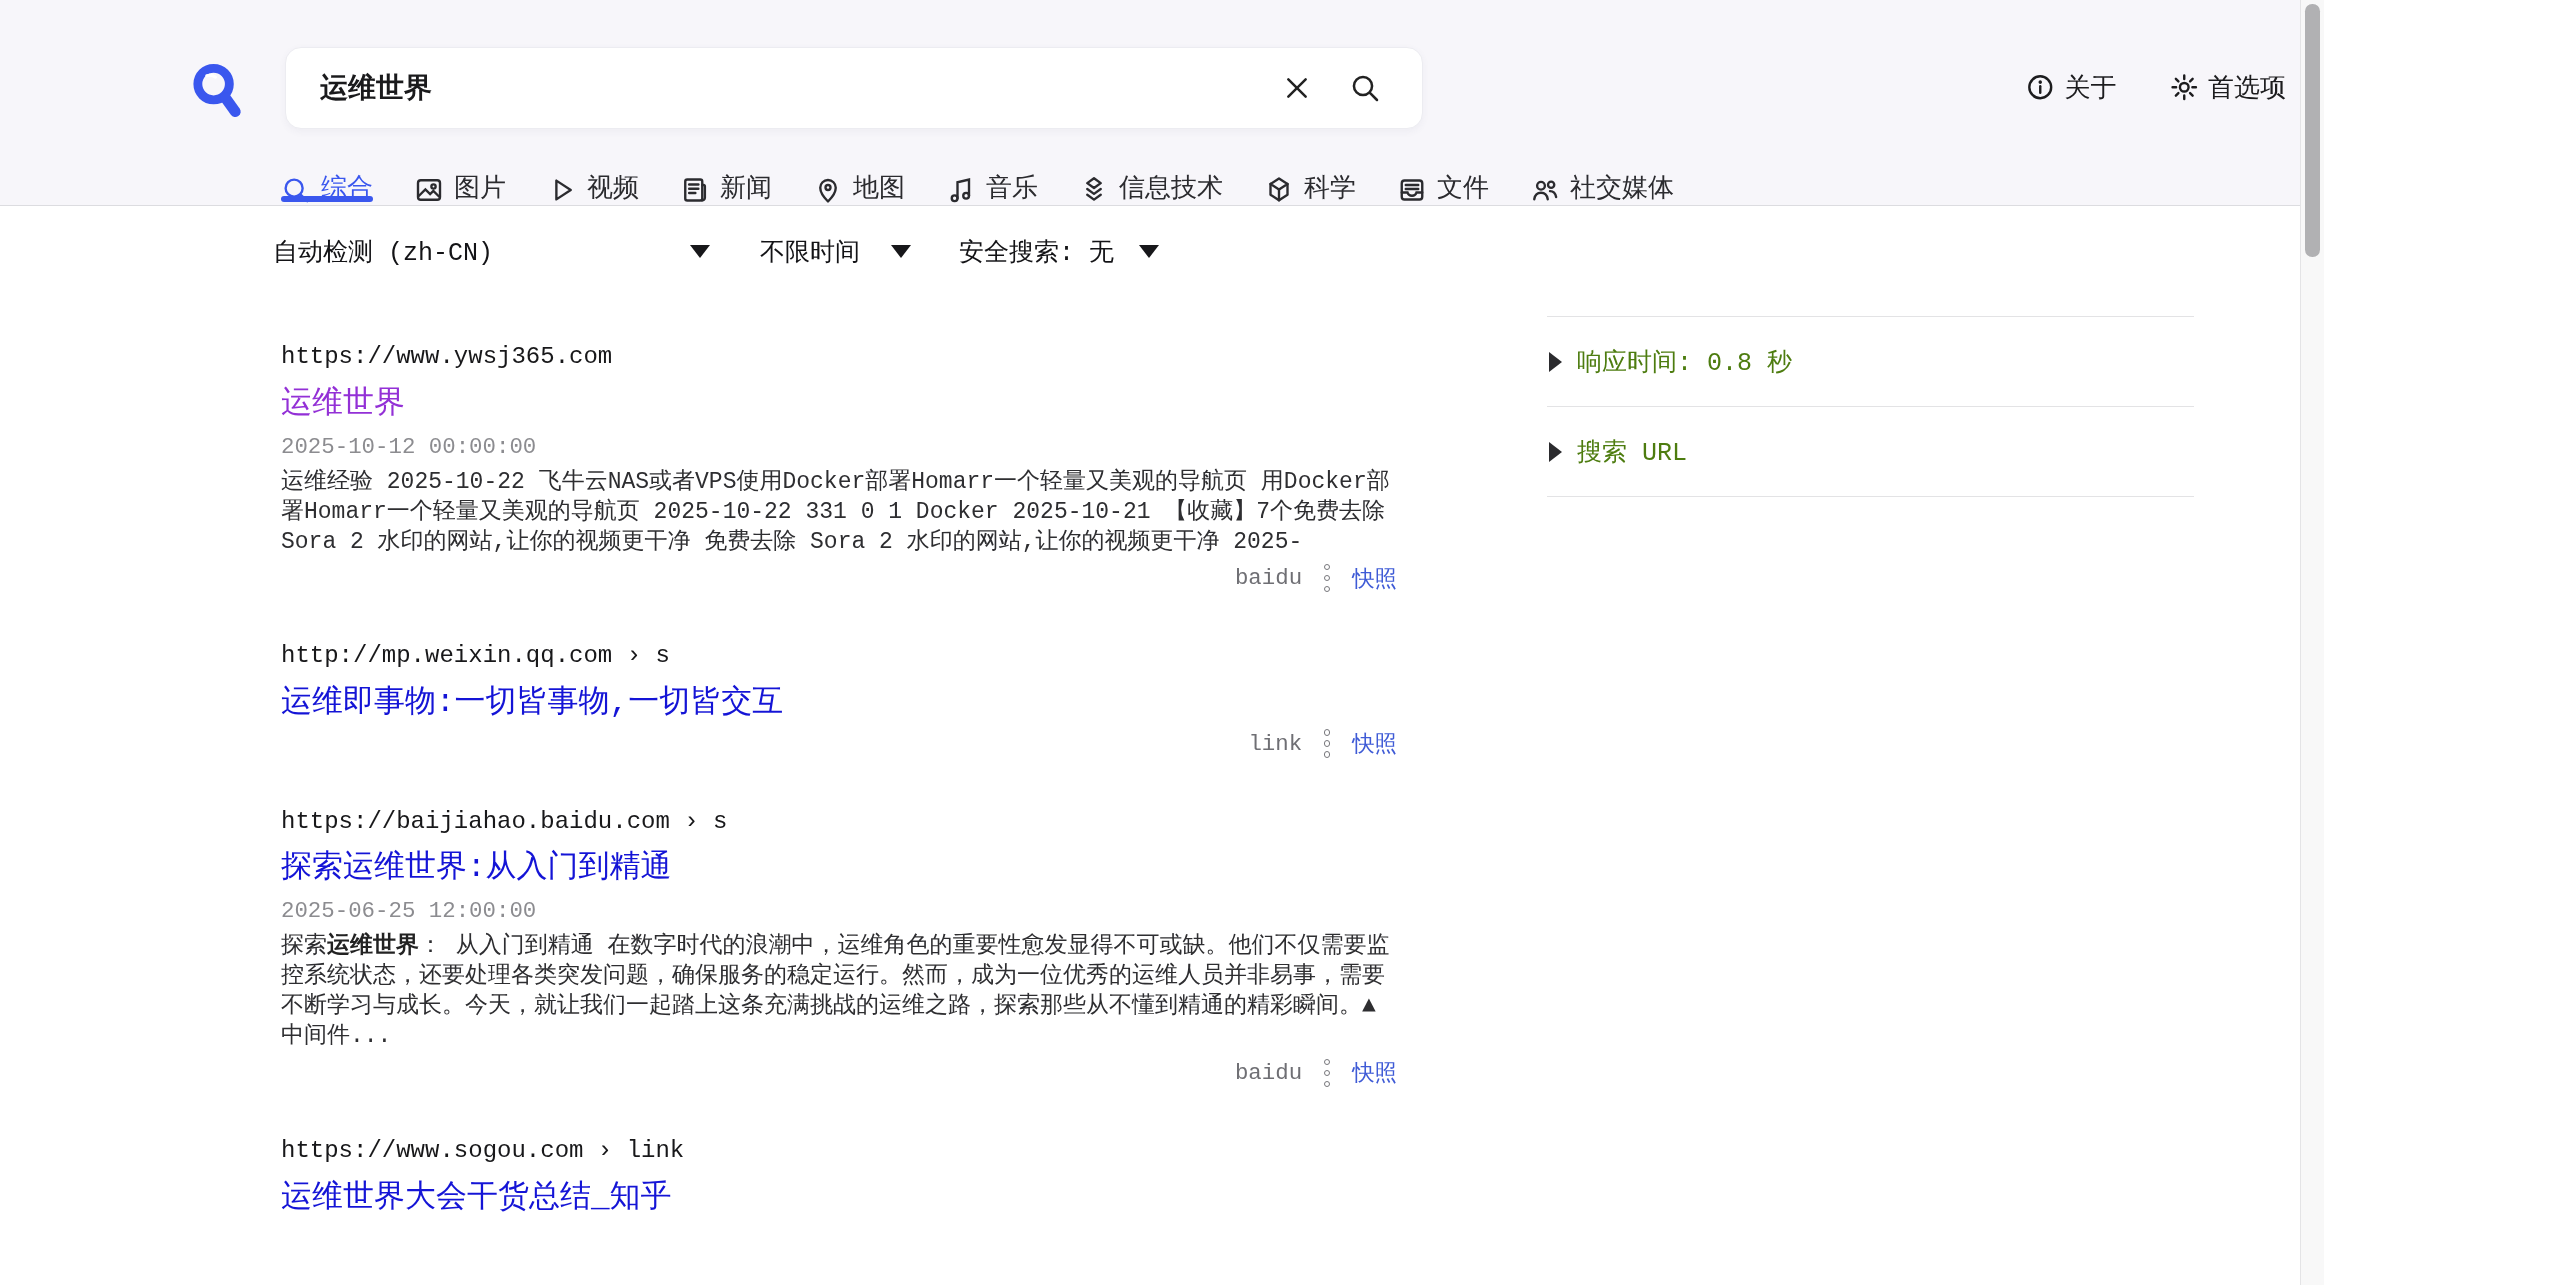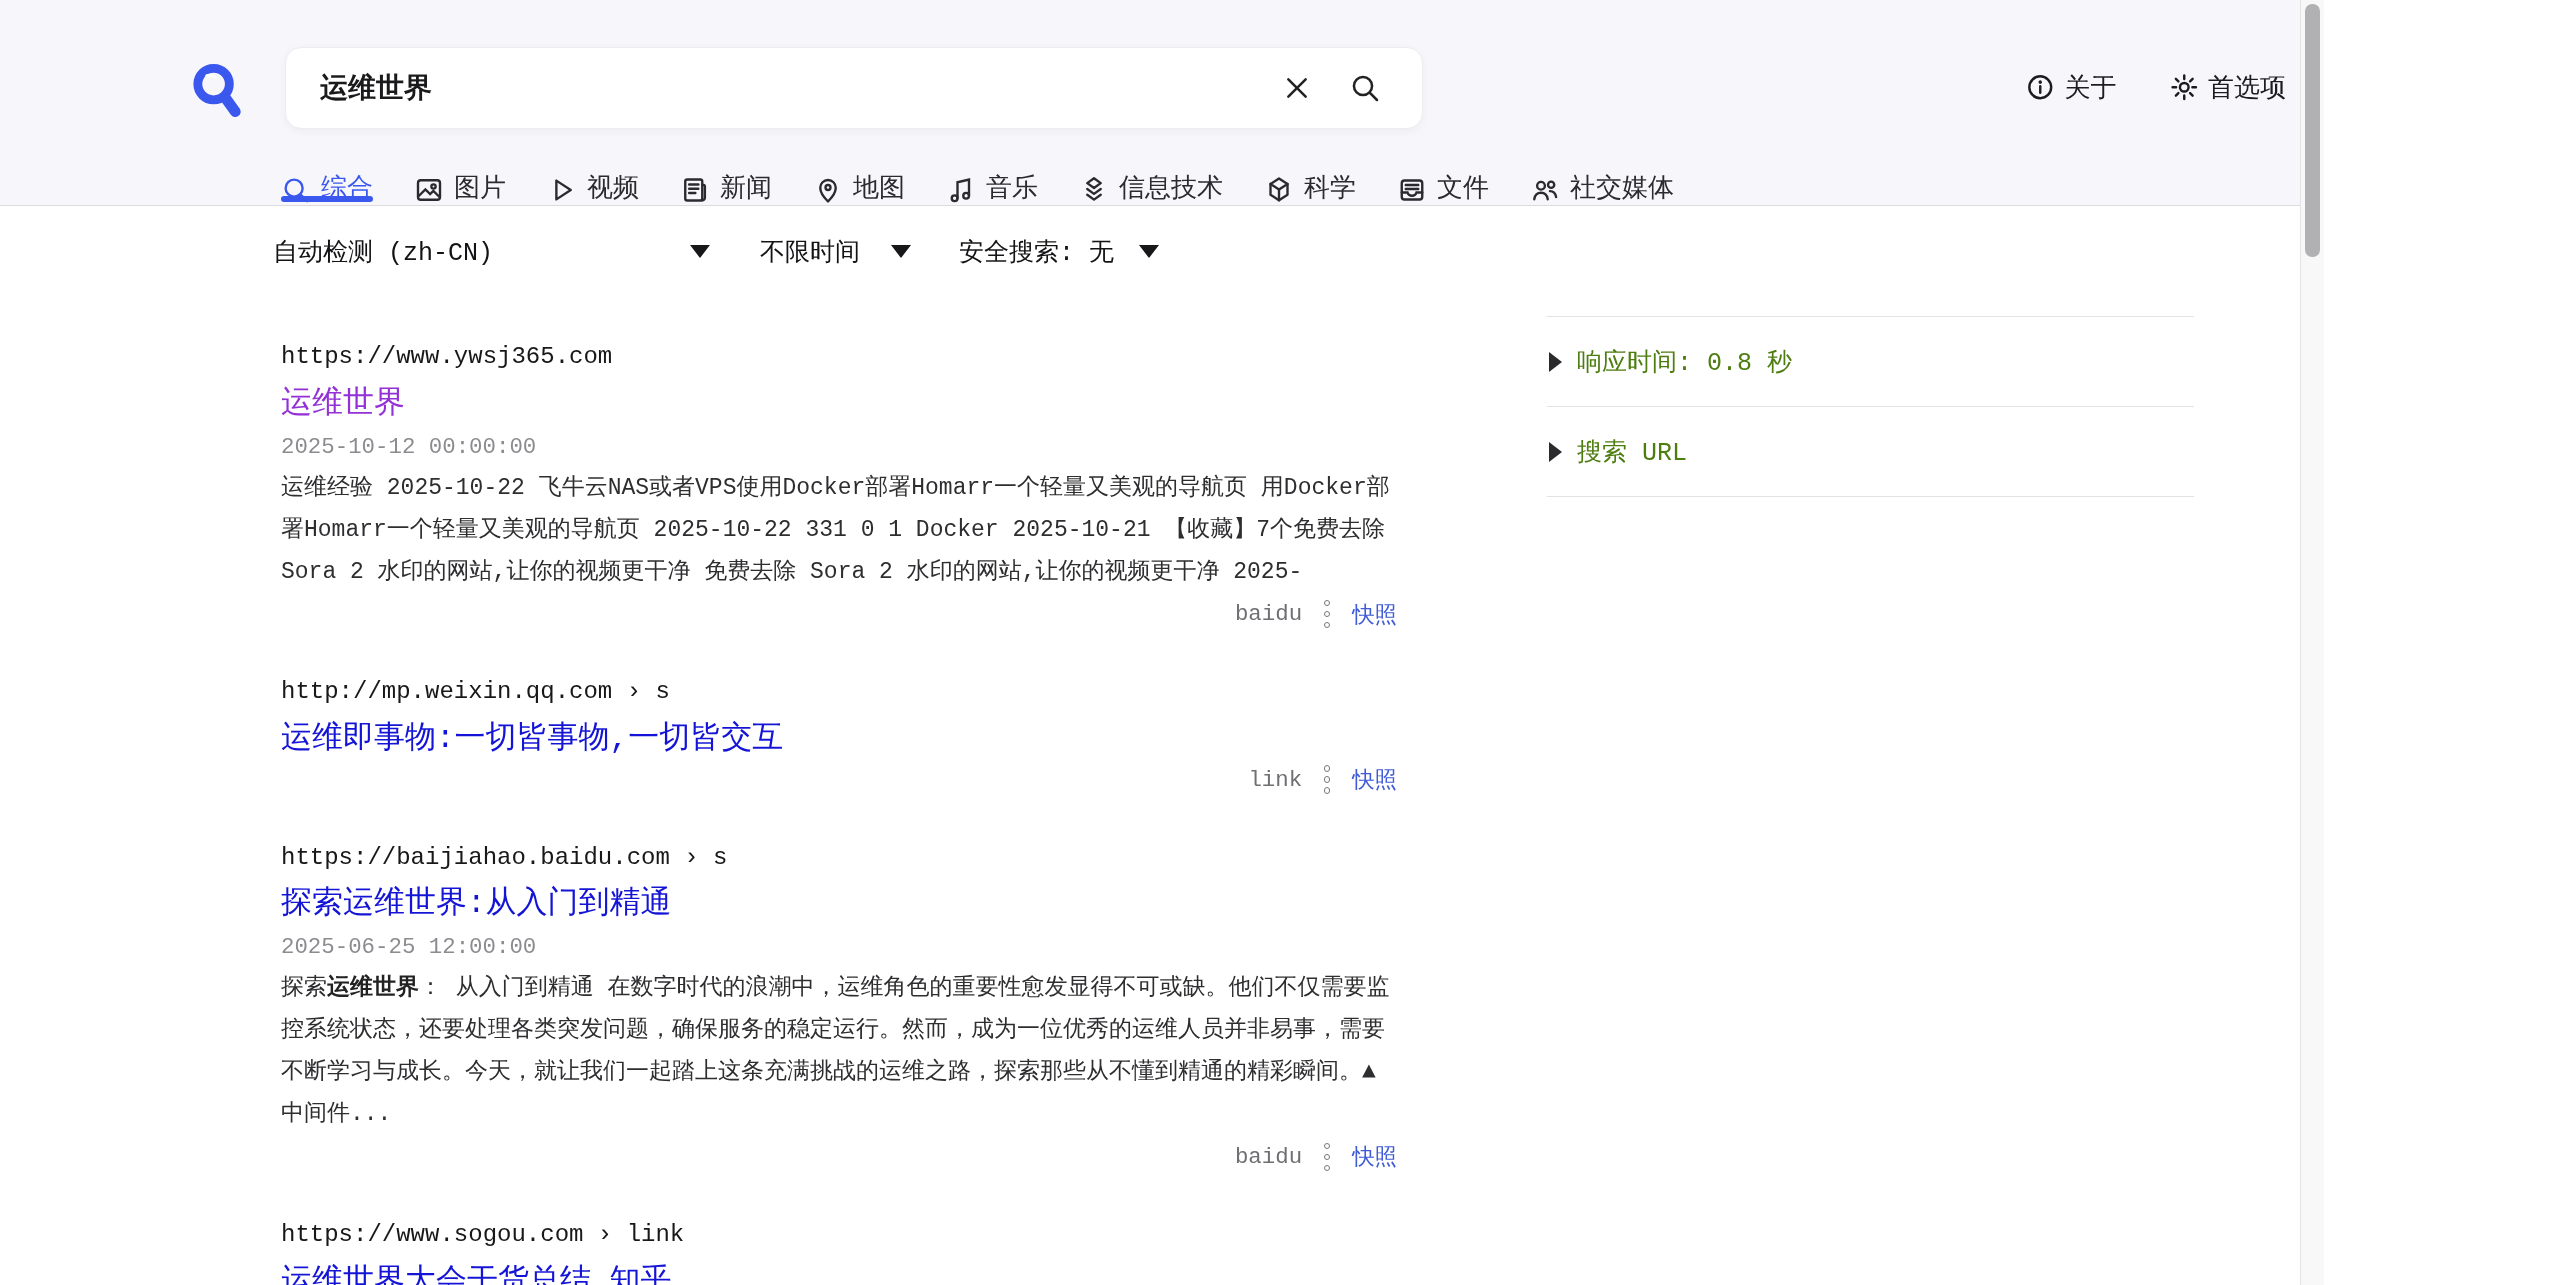--- a/index.html
+++ b/index.html
@@ -42,21 +42,21 @@
   .filter.last{gap:25px;}
   .caret{width:0;height:0;border-left:10px solid transparent;border-right:10px solid transparent;border-top:13.4px solid #17171a;}
 
   
   .results{position:absolute;left:281px;top:343px;width:1116px;}
   .result{margin-bottom:48px;}
   .r-url{font-size:24px;color:#18181a;text-decoration:none;display:inline-block;cursor:pointer;}
   .r-title{display:inline-block;margin-top:10.8px;font-size:31px;font-weight:500;color:#1414d6;text-decoration:none;cursor:pointer;}
   .result.visited .r-title{color:#9330d6;}
   .r-date{margin-top:10.8px;font-size:22.4px;color:#8c8c90;}
-  .r-snippet{margin-top:7.2px;font-size:23px;line-height:42px;color:#2e2e31;}
+  .r-snippet{margin-top:7.2px;font-size:23px;line-height:30px;color:#2e2e31;}
   .r-snippet b{font-weight:700;color:#222;}
   .r-foot{display:flex;justify-content:flex-end;align-items:center;gap:20px;margin-top:5.4px;font-size:22.4px;}
   .engine{color:#6f6f74;}
   .kebab{display:flex;flex-direction:column;gap:4.5px;cursor:pointer;padding:1.8px;}
   .kebab i{display:block;width:4.5px;height:4.5px;border:1.6px solid #77777c;border-radius:50%;}
   .snapshot{color:#3f5bd6;text-decoration:none;cursor:pointer;}
 
   
   .sidebar{position:absolute;left:1547px;top:316px;width:647px;border-top:0.9px solid #e3e3e5;}
   .side-row{display:flex;align-items:center;gap:15.2px;padding:28px 1.8px;border-bottom:0.9px solid #e3e3e5;

